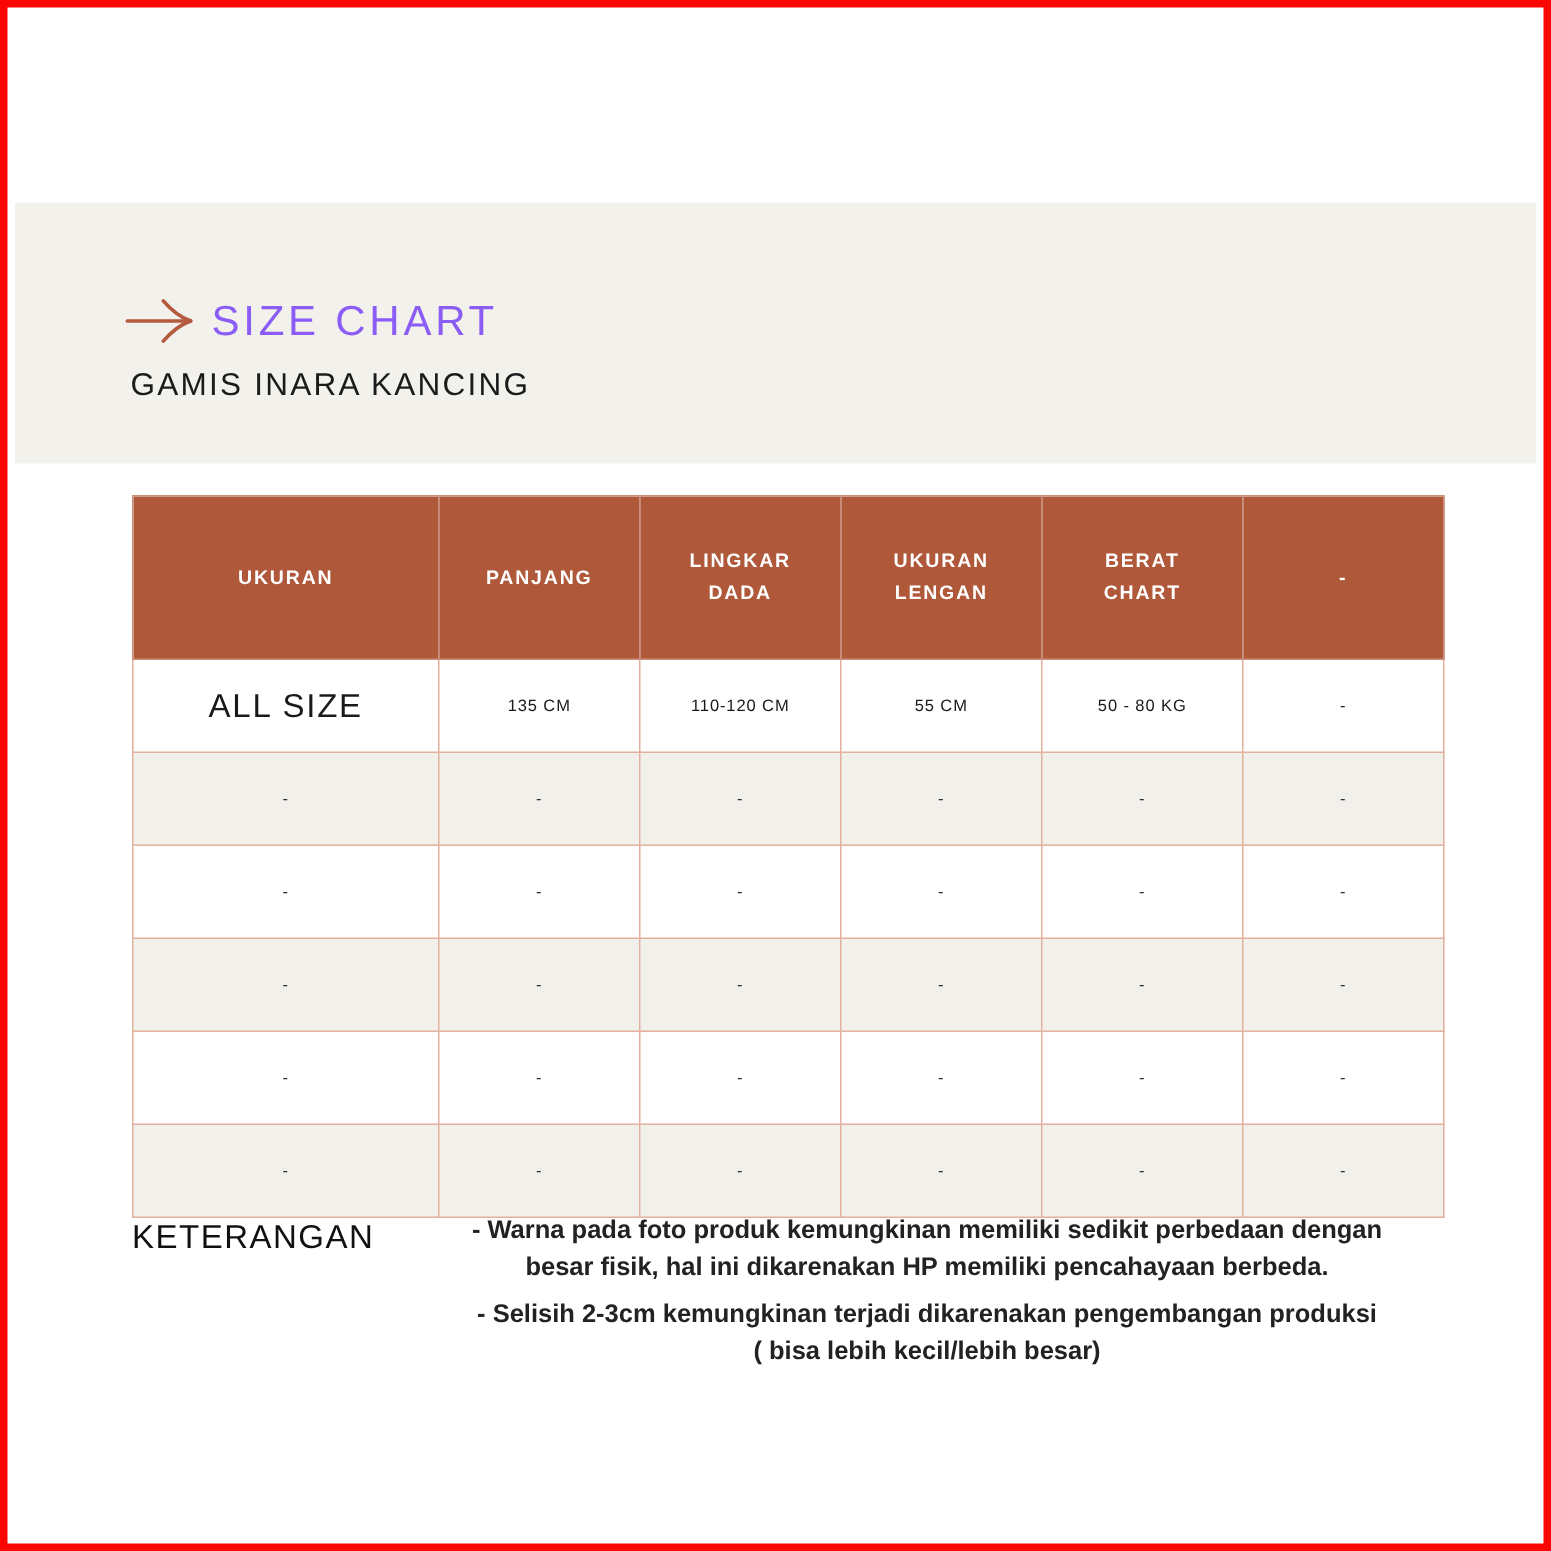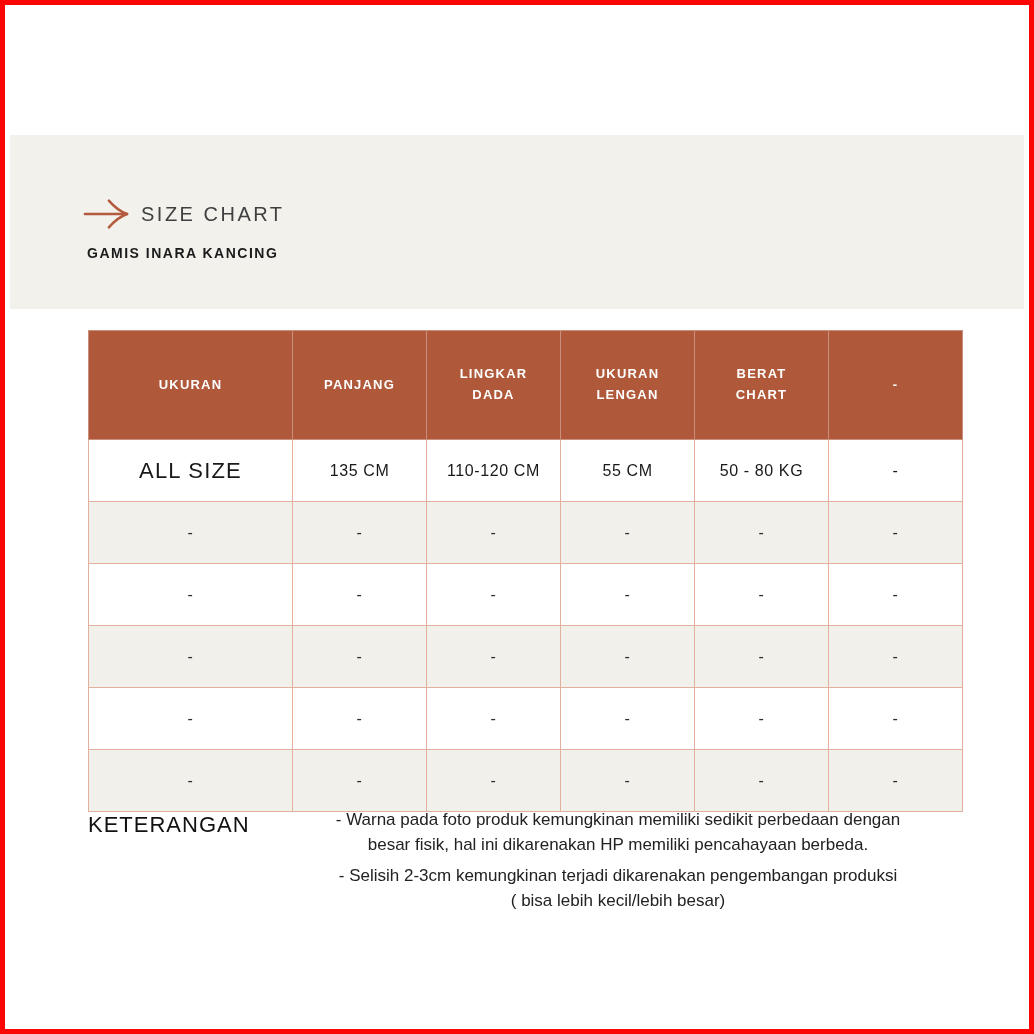--- a/index.html
+++ b/index.html
@@ -23,32 +23,32 @@
     height: 174px;
     background: #f2f1ec;
   }
   .title-row {
     position: absolute;
     left: 73px; top: 62px;
     display: flex; align-items: center;
   }
   .arrow-wrap { width: 46px; height: 34px; margin-right: 12px; }
   .page-title {
-    color: #404040;
-    font-size: 20px;
+    color: #8b5cf6;
+    font-size: 28px;
     letter-spacing: 2.5px;
     font-weight: 500;
   }
   .page-subtitle {
     position: absolute;
     left: 77px; top: 110px;
     color: #1b1b1b;
-    font-size: 14px;
+    font-size: 21px;
     letter-spacing: 1.5px;
-    font-weight: 700;
+    font-weight: 400;
   }
   
   .size-table {
     position: absolute;
     left: 83px; top: 325px;
     width: 875px;
     border-collapse: collapse;
     table-layout: fixed;
   }
   .size-table col.c-first { width: 204px; }
@@ -65,21 +65,21 @@
     font-weight: bold;
     letter-spacing: 1.2px;
     line-height: 1.6;
     border-color: #c88f7c;
     padding: 0 18px;
   }
   .size-table tbody tr { height: 62px; background: #ffffff; }
   .size-table tbody tr:nth-child(even) { background: #f2f0eb; }
   .size-table tbody td {
     color: #2e2e2e;
-    font-size: 16px;
+    font-size: 11px;
     letter-spacing: 0.6px;
   }
   .size-table tbody tr.first-row td { color: #191919; }
   .size-table tbody tr.first-row td.size-cell {
     font-size: 22px;
     letter-spacing: 1.2px;
   }
   
   .notes-section {
     position: absolute;
@@ -95,21 +95,21 @@
     font-weight: 400;
     padding-top: 4px;
   }
   .notes-body {
     flex: 1;
     text-align: center;
     color: #222222;
     font-size: 17px;
     line-height: 1.45;
   }
-  .note { margin-bottom: 7px; }
+  .note { margin-bottom: 7px; font-weight: bold; }
   .note div { text-align: center; }
 </style>
 </head>
 <body>
 
 <div class="frame">
 
   <div class="band">
     <div class="title-row">
       <span class="arrow-wrap">

